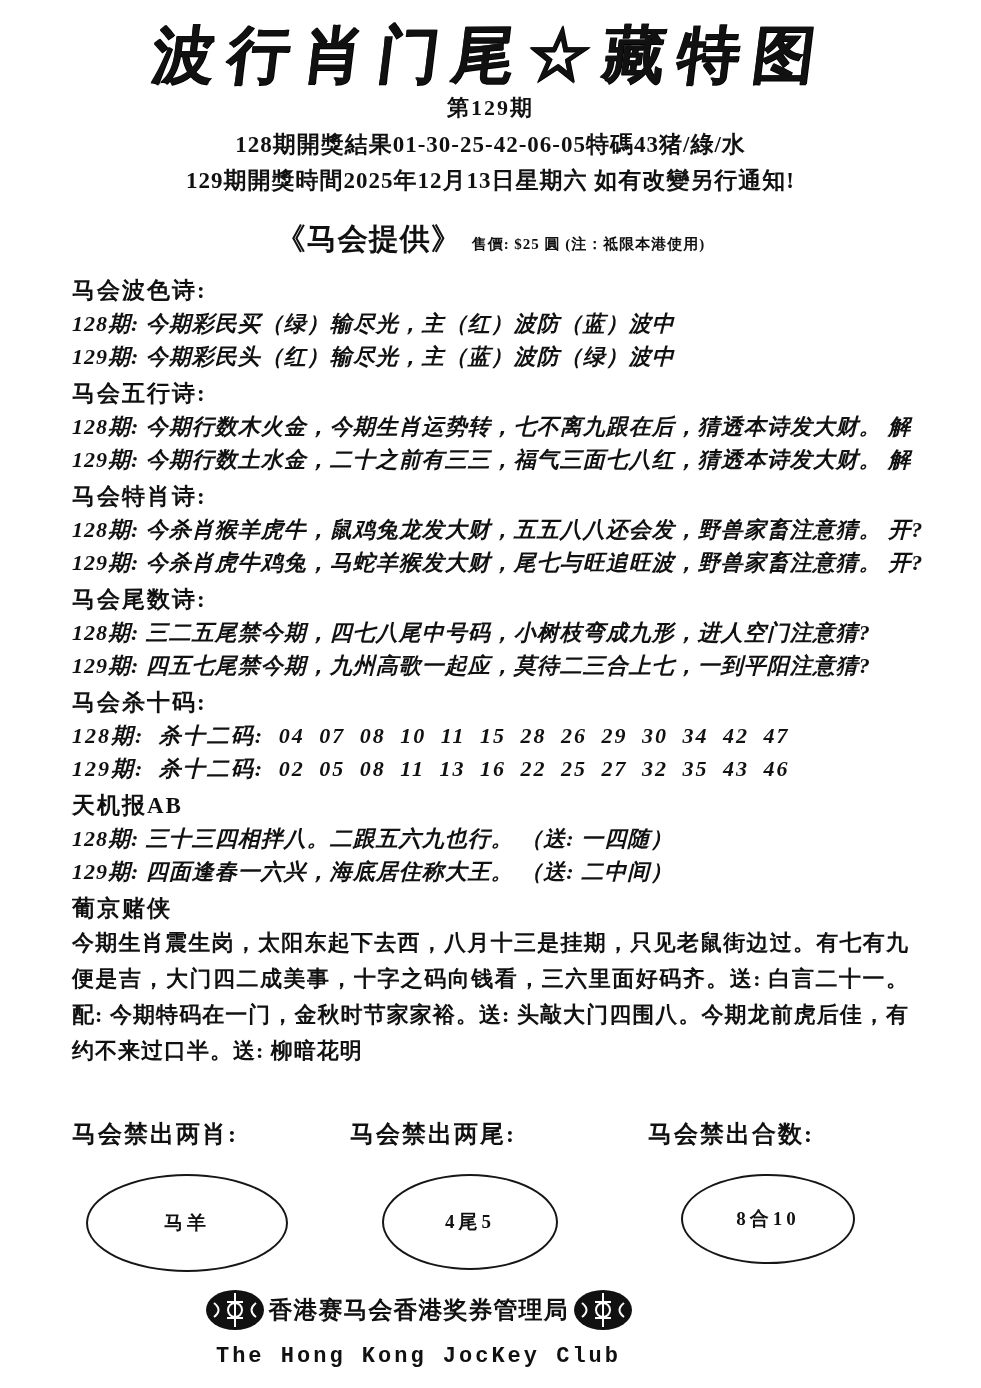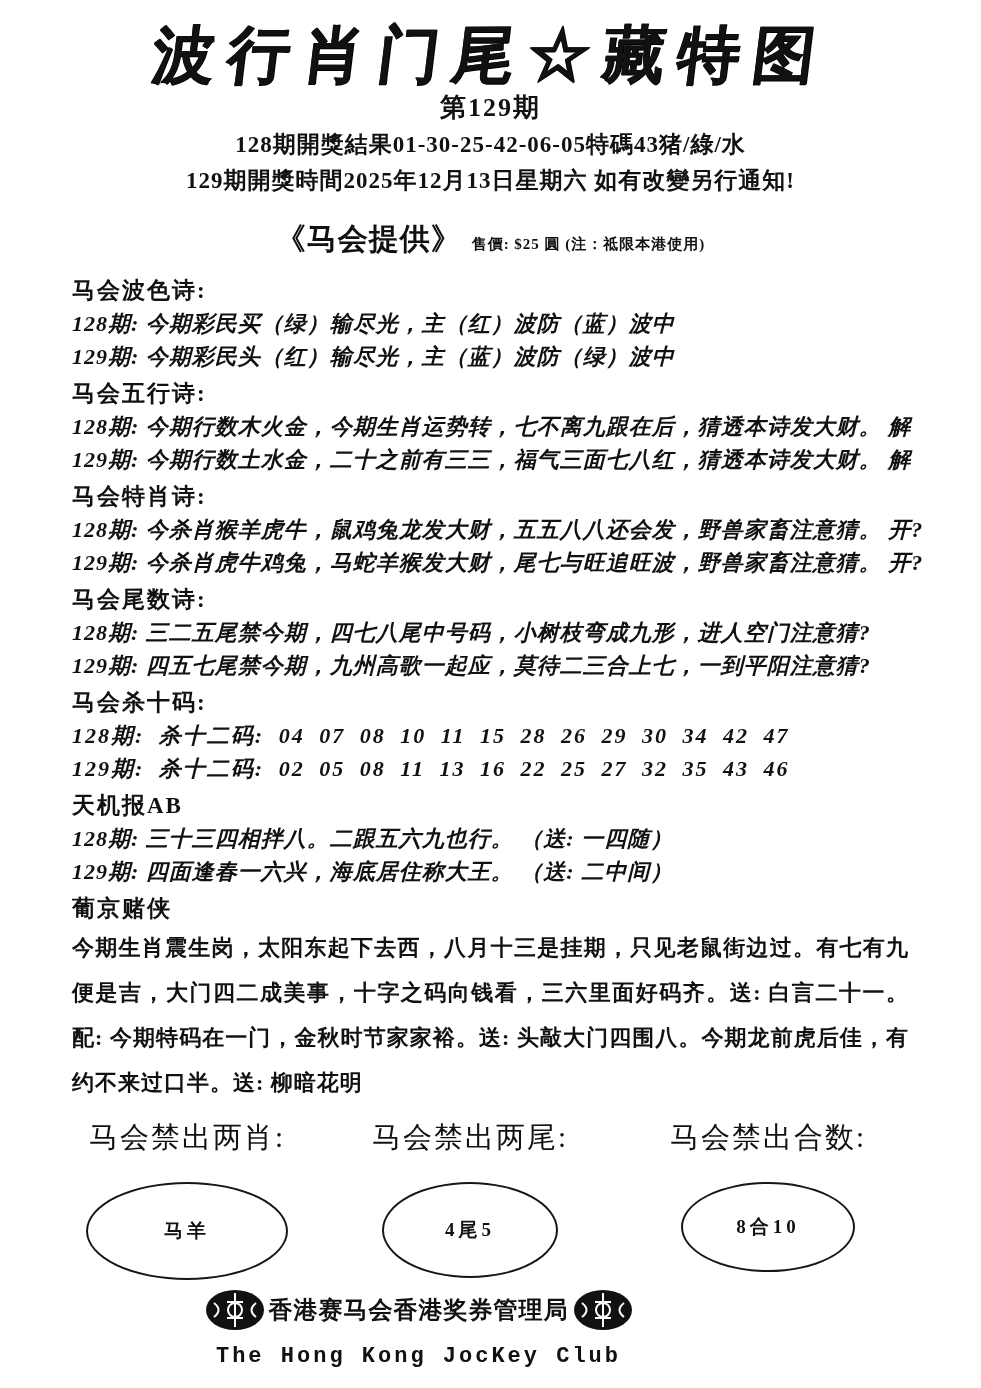--- a/index.html
+++ b/index.html
@@ -11,40 +11,40 @@
   }
   
   .title {
     margin-top:22px; text-align:center;
     font-family:"DejaVu Serif", serif;
     font-size:62px; font-weight:900; line-height:1.05;
     letter-spacing:13px; transform:skewX(-7deg);
     text-shadow:1px 0 0 #000, 0 1px 0 #000;
     white-space:nowrap;
   }
-  .issue { text-align:center; font-size:26px; font-weight:bold; line-height:38px; margin-top:2px; letter-spacing:2px;}
+  .issue { text-align:center; font-size:22px; font-weight:bold; line-height:38px; margin-top:2px; letter-spacing:2px;}
   .dots { position:absolute; left:282px; top:128px; font-size:14px; letter-spacing:3px; color:#333; }
   .center-line { text-align:center; font-size:23px; font-weight:bold; line-height:36px; letter-spacing:1px; }
   .provider-line { text-align:center; line-height:40px; margin-top:20px; white-space:nowrap;}
   .provider { font-size:30px; font-weight:bold; letter-spacing:1px;}
   .price { font-size:15px; font-weight:bold; margin-left:10px; letter-spacing:1px;}
   
   .content { padding:6px 72px 0 72px; }
   .sec-heading { font-size:23px; font-weight:bold; line-height:33px; margin-top:4px; letter-spacing:2px;}
   .sec-heading.faint { color:#4a4a4a; }
   .sec-line { font-size:22px; font-weight:bold; line-height:33px; letter-spacing:1px; white-space:nowrap;font-style:italic;}
   .nums { letter-spacing:2px; word-spacing:7px; }
-  .pujing-text { font-size:22px; font-weight:bold; line-height:45px; letter-spacing:1px; text-align:justify; }
+  .pujing-text { font-size:22px; font-weight:bold; line-height:36px; letter-spacing:1px; text-align:justify; }
   
   .forbid { position:absolute; top:1118px; left:0; width:981px; height:160px; }
   .fcol { position:absolute; top:0; }
   .fcol1 { left:72px;  width:230px; }
   .fcol2 { left:350px; width:240px; }
   .fcol3 { left:648px; width:240px; }
-  .flabel { font-size:29px; font-weight:normal; letter-spacing:2px; white-space:nowrap;text-align:center;}
+  .flabel { font-size:24px; font-weight:bold; letter-spacing:2px; white-space:nowrap;}
   .oval {
     margin:24px auto 0 auto;
     border:2px solid #161616; border-radius:50%;
     display:flex; align-items:center; justify-content:center;
     font-size:19px; font-weight:bold; letter-spacing:4px;
     background:#fff;
   }
   .oval1 { width:198px; height:94px; }
   .oval2 { width:172px; height:92px; }
   .oval3 { width:170px; height:86px; }

